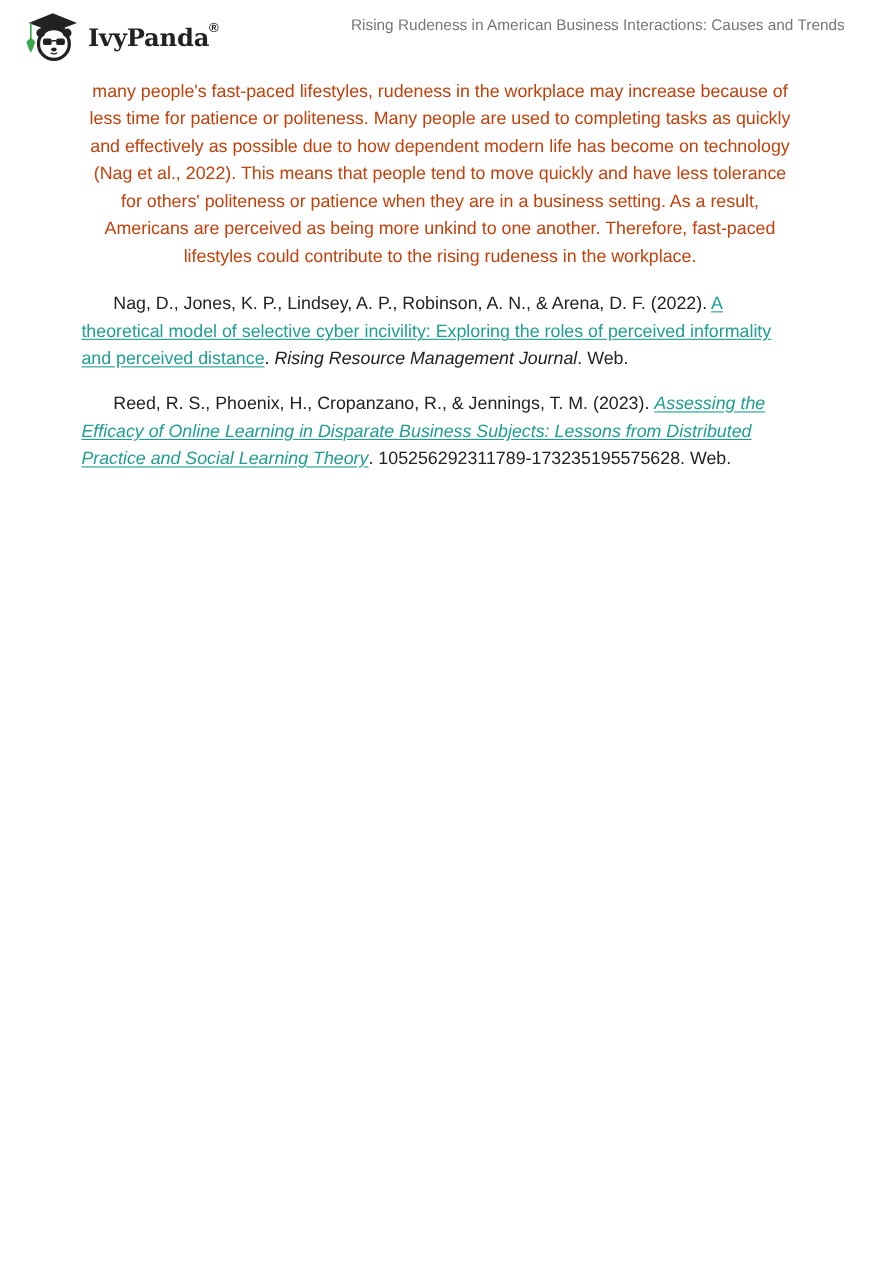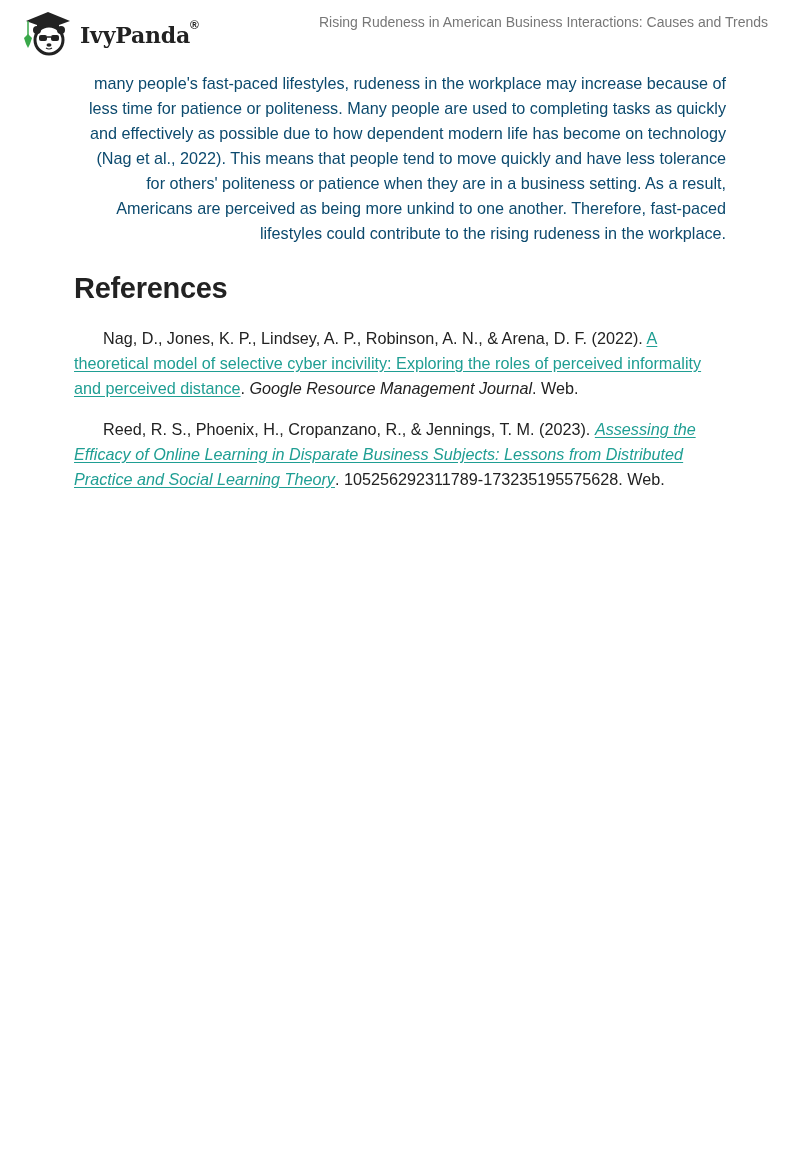--- a/index.html
+++ b/index.html
@@ -62,22 +62,22 @@
     }
     .content {
       position: absolute;
       left: 74px;
       top: 71px;
       width: 652px;
     }
     .body-text {
       font-size: 16.2px;
       line-height: 25px;
-      color: #0c4a6e;
-      text-align: right;
+      color: #c2410c;
+      text-align: center;
     }
     .refs-heading {
       font-size: 29px;
       font-weight: bold;
       color: #222;
       margin-top: 22px;
       line-height: 40px;
       letter-spacing: -0.3px;
     }
     .ref {
@@ -132,24 +132,23 @@
         <path d="M28,40 Q31,42 34,40" stroke="#222" stroke-width="1.2" fill="none"></path>
       </svg>
       <span class="logo-text"><span>IvyPanda</span><sup>®</sup></span>
     </div>
     <div class="doc-title">Rising Rudeness in American Business Interactions: Causes and Trends</div>
   </div>
 
   <div class="content">
     <p class="body-text">many people's fast-paced lifestyles, rudeness in the workplace may increase because of less time for patience or politeness. Many people are used to completing tasks as quickly and effectively as possible due to how dependent modern life has become on technology (Nag et al., 2022). This means that people tend to move quickly and have less tolerance for others' politeness or patience when they are in a business setting. As a result, Americans are perceived as being more unkind to one another. Therefore, fast-paced lifestyles could contribute to the rising rudeness in the workplace.</p>
 
-    <h2 class="refs-heading">References</h2>
 
     <div class="refs-list">
 
 
-      <p class="ref"><span>Nag, D., Jones, K. P., Lindsey, A. P., Robinson, A. N., &amp; Arena, D. F. (2022). </span><a>A theoretical model of selective cyber incivility: Exploring the roles of perceived informality and perceived distance</a><span>. </span><i>Google Resource Management Journal</i><span>. Web.</span></p>
+      <p class="ref"><span>Nag, D., Jones, K. P., Lindsey, A. P., Robinson, A. N., &amp; Arena, D. F. (2022). </span><a>A theoretical model of selective cyber incivility: Exploring the roles of perceived informality and perceived distance</a><span>. </span><i>Rising Resource Management Journal</i><span>. Web.</span></p>
 
       <p class="ref"><span>Reed, R. S., Phoenix, H., Cropanzano, R., &amp; Jennings, T. M. (2023). </span><a><i>Assessing the Efficacy of Online Learning in Disparate Business Subjects: Lessons from Distributed Practice and Social Learning Theory</i></a><span>. 105256292311789-173235195575628. Web.</span></p>
     </div>
   </div>
 
 </div>
 
 </body></html>

